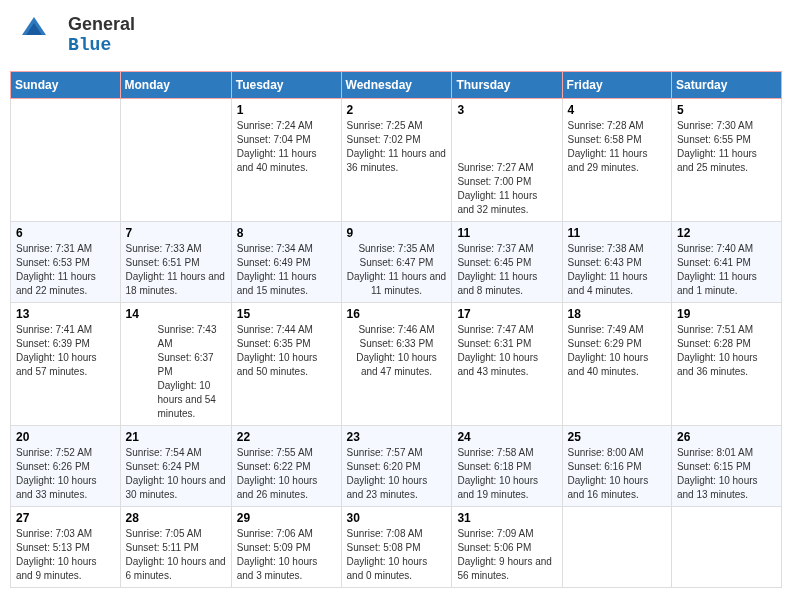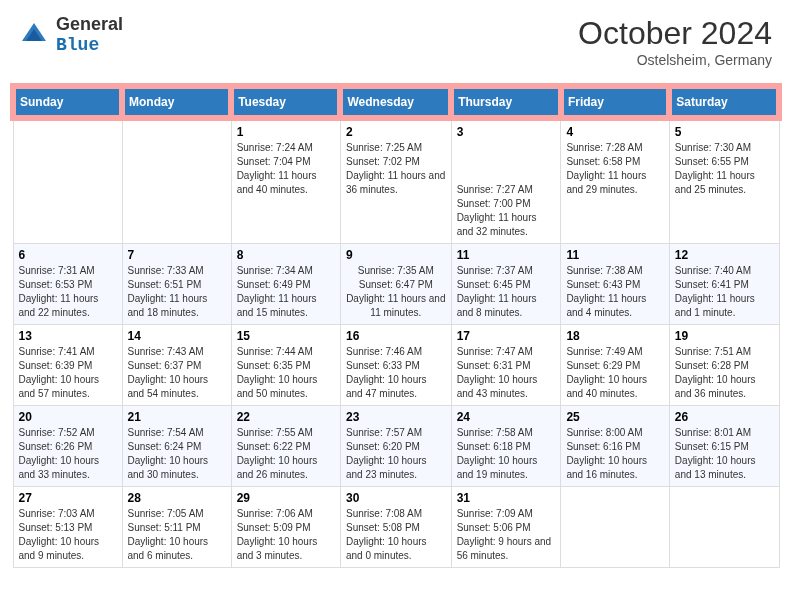--- a/index.html
+++ b/index.html
@@ -12,22 +12,22 @@
     }
     .header {
       display: flex;
       justify-content: space-between;
       align-items: flex-start;
       margin-bottom: 10px;
       padding: 5px 10px;
     }
     .logo {
       display: flex;
-      align-items: center;
-      gap: 8px;
+      align-items: flex-start;
+      gap: 20px;
     }
     .logo-text {
       font-size: 18px;
       font-weight: bold;
       line-height: 1.1;
     }
     .logo-general { color: #333; }
     .logo-blue { color: #1a6faf; font-family: Liberation Mono, monospace; }
     .logo-icon {
       width: 28px;
@@ -49,21 +49,21 @@
       width: 100%;
       border-collapse: collapse;
       font-size: 11px;
     }
     .calendar th {
       background-color: #2e7abf;
       color: #fff;
       padding: 6px 4px;
       text-align: left;
       font-size: 12px;
-      border: 6px solid #fca5a5;
+      border: 1px solid #fca5a5;
     }
     .calendar td {
       border: 1px solid #ddd;
       padding: 4px 5px;
       vertical-align: top;
       height: 80px;
       width: 113px;
       background: #fff;
     }
     .calendar tr:nth-child(even) td {
@@ -91,24 +91,20 @@
   <div class="logo">
     <svg class="logo-icon" viewBox="0 0 28 28">
       <polygon points="14,2 26,20 2,20" fill="#2e7abf"></polygon>
       <polygon points="14,8 22,20 6,20" fill="#1a5a9f"></polygon>
     </svg>
     <div class="logo-text">
       <span class="logo-general">General</span><br>
       <span class="logo-blue">Blue</span>
     </div>
   </div>
-  <div class="title-block">
-    <div class="month-title">October 2024</div>
-    <div class="location">Ostelsheim, Germany</div>
-  </div>
 </div>
 
 <table class="calendar">
   <thead>
     <tr id="weekday-header">
         <th>Sunday</th>
         <th>Monday</th>
         <th>Tuesday</th>
         <th>Wednesday</th>
         <th>Thursday</th>
@@ -197,33 +193,33 @@
       </tr>
       <tr>
         <td>
           <span class="day-num">13</span>
           <div class="day-info" style="white-space: pre-line;">Sunrise: 7:41 AM
 Sunset: 6:39 PM
 Daylight: 10 hours and 57 minutes.</div>
         </td>
         <td>
           <span class="day-num">14</span>
-          <div class="day-info" style="white-space: pre-line;">Sunrise: 7:43 AM
+          <div class="day-info" style="white-space: pre-line; margin-left: 32px;">Sunrise: 7:43 AM
 Sunset: 6:37 PM
 Daylight: 10 hours and 54 minutes.</div>
         </td>
         <td>
           <span class="day-num">15</span>
           <div class="day-info" style="white-space: pre-line;">Sunrise: 7:44 AM
 Sunset: 6:35 PM
 Daylight: 10 hours and 50 minutes.</div>
         </td>
         <td>
           <span class="day-num">16</span>
-          <div class="day-info" style="white-space: pre-line;">Sunrise: 7:46 AM
+          <div class="day-info" style="white-space: pre-line; text-align: center;">Sunrise: 7:46 AM
 Sunset: 6:33 PM
 Daylight: 10 hours and 47 minutes.</div>
         </td>
         <td>
           <span class="day-num">17</span>
           <div class="day-info" style="white-space: pre-line;">Sunrise: 7:47 AM
 Sunset: 6:31 PM
 Daylight: 10 hours and 43 minutes.</div>
         </td>
         <td>

